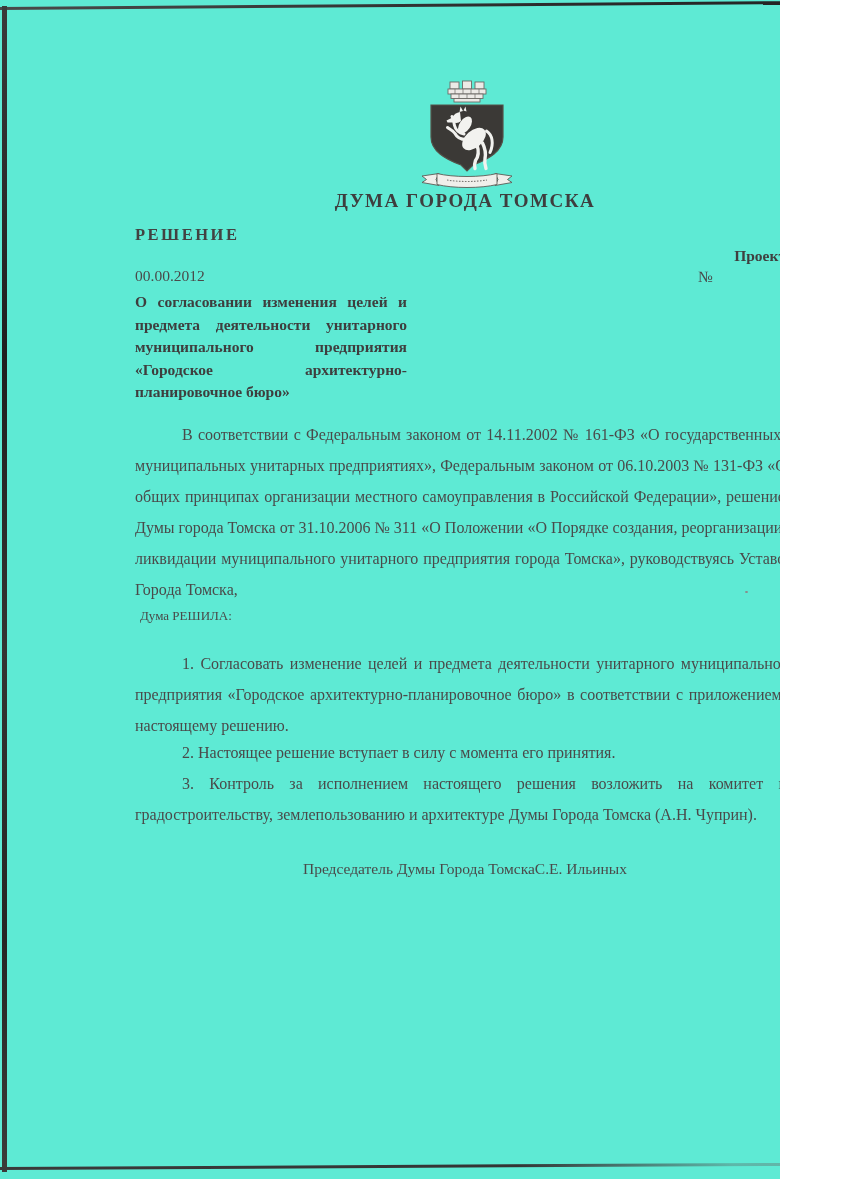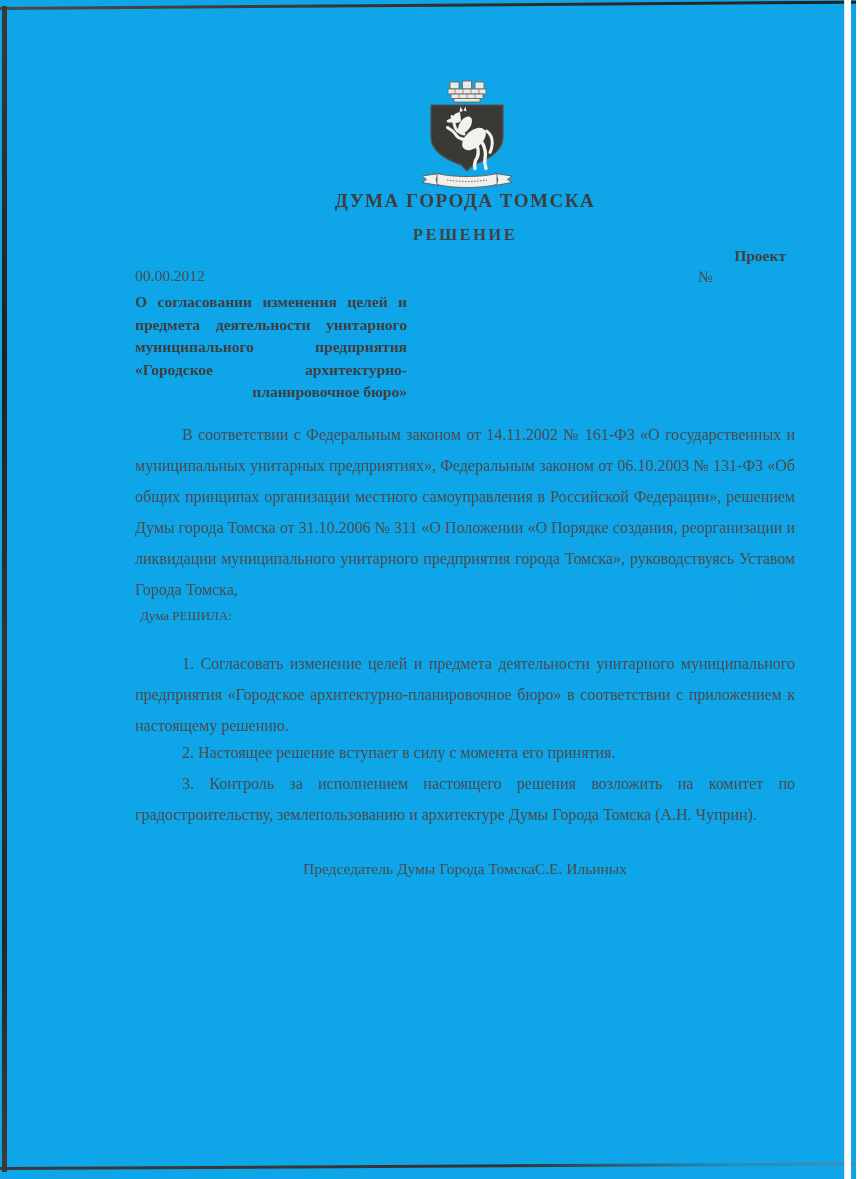--- a/index.html
+++ b/index.html
@@ -1,43 +1,43 @@
 <!DOCTYPE html>
 <html><head>
 <meta charset="utf-8">
 <style>
   html,body{margin:0;padding:0;background:#ffffff;}
   .scan-page{
-    position:relative;width:856px;height:1179px;overflow:hidden;
-    background:#0ea5e9;
+    position:relative;width:780px;height:1179px;overflow:hidden;
+    background:#5eead4;
     font-family:"Liberation Serif","DejaVu Serif",serif;
     color:#4a4a4a;
   }
   
   .edge-top{position:absolute;top:7px;left:-6px;width:880px;height:3px;background:linear-gradient(90deg,#4a4a4a,#2e2e2e 55%,#222 100%);transform:rotate(-0.42deg);transform-origin:left center;}
   .edge-left{position:absolute;top:6px;left:2px;width:5px;height:1166px;background:linear-gradient(#3a3a3a,#1f1f1f 30%,#343432 55%,#262624 80%,#3c3c3a);}
   .edge-bottom{position:absolute;top:1167px;left:0px;width:862px;height:3px;background:linear-gradient(90deg,#3a3a3a,#343434 60%,rgba(90,90,90,.35) 85%,rgba(120,120,120,.5));transform:rotate(-0.3deg);transform-origin:left center;}
   .edge-right{position:absolute;top:0;left:844px;width:6px;height:1179px;background:#fbfbf9;border-left:1px solid #e3e3e0;}
   .speck{position:absolute;background:#8a8a88;border-radius:50%;}
 
   .emblem{position:absolute;left:419px;top:80px;width:96px;height:110px;}
 
   .org-title{position:absolute;left:135px;top:190px;width:660px;text-align:center;
     font-size:19px;font-weight:bold;letter-spacing:1.5px;color:#3e3e3e;}
-  .doc-type{position:absolute;left:135px;top:225px;width:660px;text-align:center;
+  .doc-type{position:absolute;left:135px;top:225px;width:660px;text-align:left;
     font-size:16.5px;font-weight:bold;letter-spacing:2.5px;color:#424242;}
   .draft-label{position:absolute;left:130px;top:247px;width:656px;text-align:right;
     font-size:15.5px;font-weight:bold;color:#3f3f3f;}
   .date-field{position:absolute;left:135px;top:267px;font-size:15.5px;}
   .number-field{position:absolute;left:698px;top:268px;font-size:15.5px;}
 
   .doc-title{position:absolute;left:135px;top:291px;width:272px;
     font-size:15.5px;font-weight:bold;color:#3e3e3e;line-height:22.5px;}
   .doc-title .jline{text-align:justify;text-align-last:justify;}
-  .doc-title .lline{text-align:right;}
+  .doc-title .lline{text-align:left;}
 
   .para{position:absolute;left:135px;width:660px;font-size:16px;line-height:31px;
     text-align:justify;text-indent:47px;}
   .intro{top:419px;}
   .resolution-heading{position:absolute;left:140px;top:608px;width:660px;font-size:13px;}
   .item-1{top:648px;}
   .item-2{top:737px;}
   .item-3{top:768px;}
 
   .signature-row{position:absolute;left:135px;top:860px;width:660px;display:flex;justify-content:center;font-size:15.5px;}

